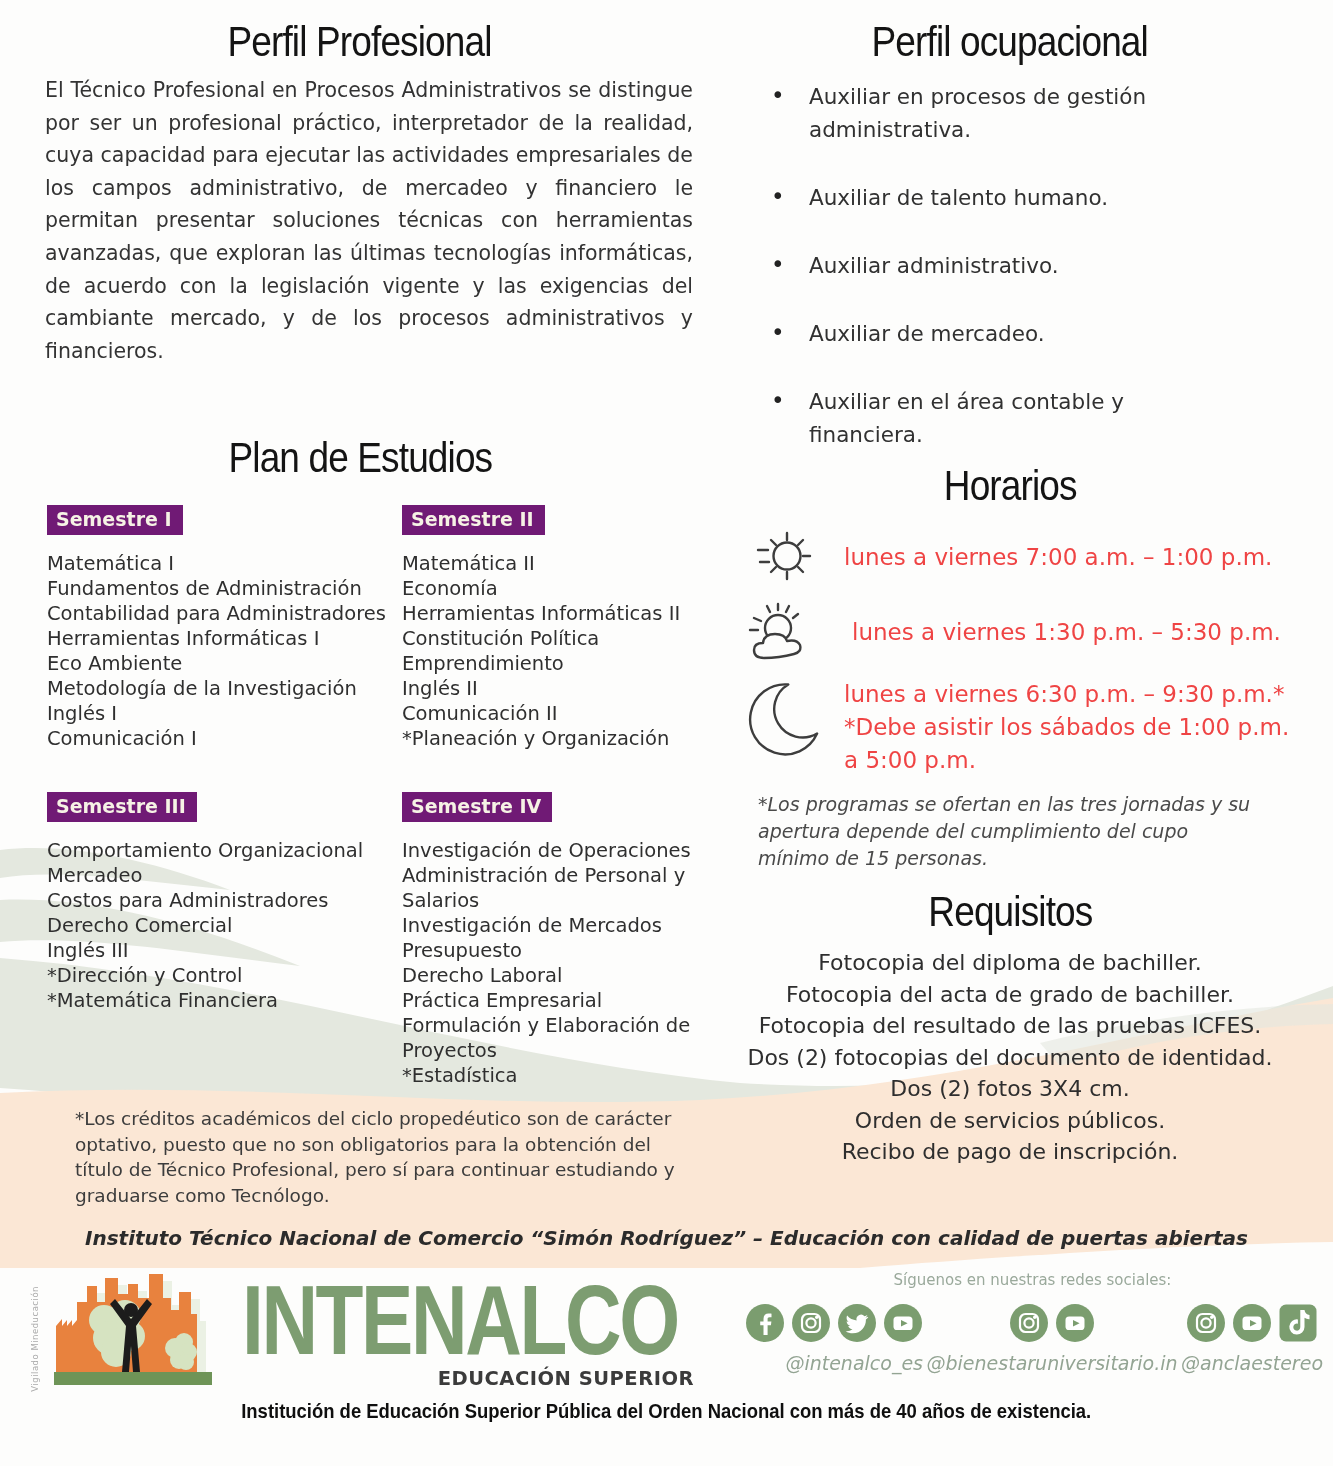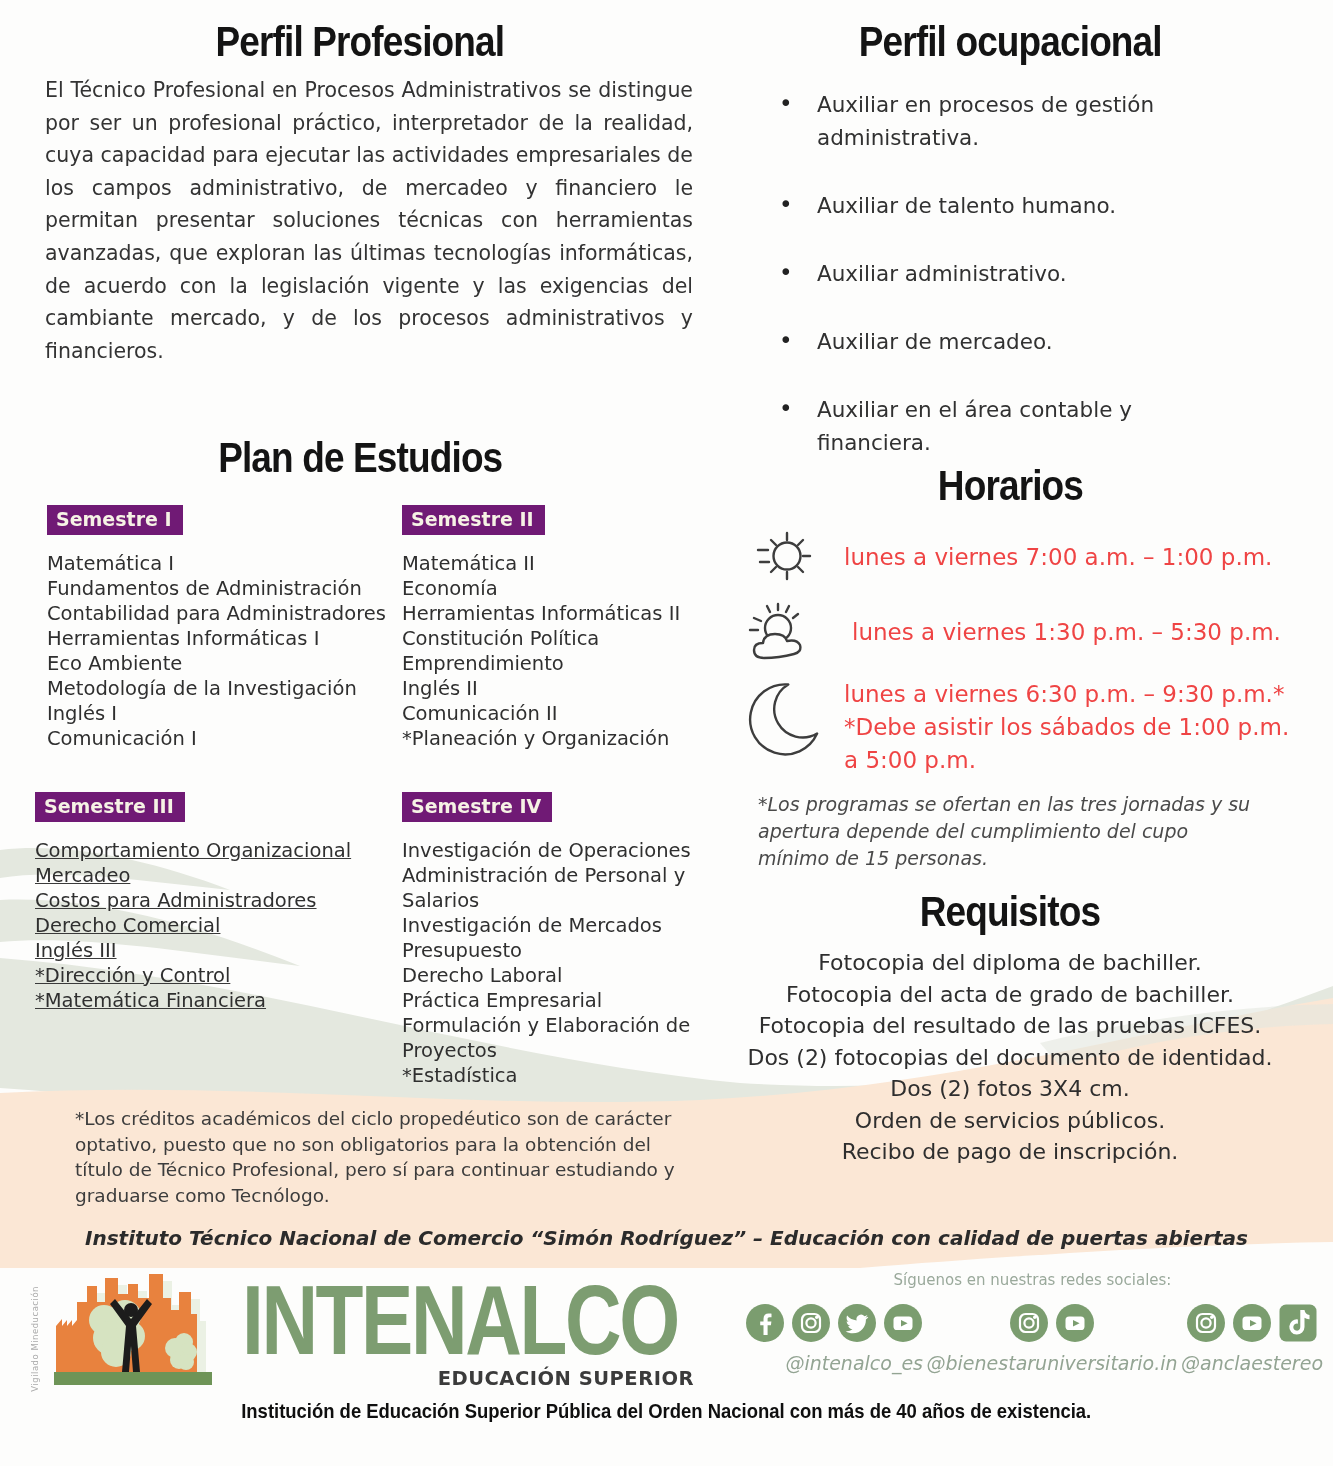--- a/index.html
+++ b/index.html
@@ -4,40 +4,40 @@
 <style>
   html,body{margin:0;padding:0;}
   body{
     width:1333px;height:1466px;position:relative;overflow:hidden;
     background:#fdfdfc;color:#3a3a3a;
     font-family:"DejaVu Sans","Liberation Sans",sans-serif;
   }
   .layer{position:absolute;z-index:1;}
   #waves{position:absolute;left:0;top:838px;width:1333px;height:430px;z-index:0;pointer-events:none;}
   
-  .h{margin:0;text-align:center;font-weight:bold;color:#141414;
+  .h{margin:0;text-align:center;font-weight:normal;color:#141414;
      font-family:"Liberation Sans","DejaVu Sans",sans-serif;font-stretch:condensed;}
   .cond{display:inline-block;transform:scaleX(.86);transform-origin:center;white-space:nowrap;}
   .h{font-size:43px;line-height:46px;letter-spacing:-1px;}
   
   #perfil-title{left:30px;top:18px;width:660px;}
   #perfil-body{left:45px;top:74px;width:648px;font-size:20.5px;line-height:32.6px;text-align:justify;margin:0;color:#333;}
   #plan-title{left:30px;top:434px;width:660px;}
   .sem{width:345px;}
   #sem1{left:47px;top:505px;}
   #sem2{left:402px;top:505px;width:305px;}
-  #sem3{left:35px;top:792px;text-decoration:underline;}
+  #sem3{left:47px;top:792px;}
   #sem4{left:402px;top:792px;width:305px;}
   .badge{display:inline-block;background:#701a75;color:#f6f2e5;font-weight:bold;
          font-size:19px;line-height:21px;padding:4px 11px 5px 9px;}
   .courses{margin-top:16px;font-size:19.5px;line-height:25px;color:#2f2f2f;}
   #credits-note{left:75px;top:1106px;width:600px;font-size:18.5px;line-height:25.5px;margin:0;color:#3c3c3c;}
   
   #ocup-title{left:740px;top:18px;width:540px;}
-  #ocup-list{left:768px;top:80px;width:448px;list-style:none;margin:8px;padding:0;
+  #ocup-list{left:768px;top:80px;width:448px;list-style:none;margin:0;padding:0;
              font-size:21.5px;line-height:33px;color:#313131;}
   #ocup-list li{position:relative;padding-left:41px;margin-bottom:35px;}
   #ocup-list li::before{content:"•";position:absolute;left:3px;top:-1px;font-size:23px;color:#222;}
   #hor-title{left:740px;top:462px;width:540px;}
   .hor-row{display:flex;align-items:center;}
   #hor1{left:748px;top:518px;}
   #hor2{left:742px;top:594px;}
   #hor3{left:748px;top:678px;align-items:flex-start;}
   .hicon{flex:0 0 auto;margin-right:22px;}
   .htext{font-size:23px;line-height:33px;color:#ef4444;white-space:nowrap;}

